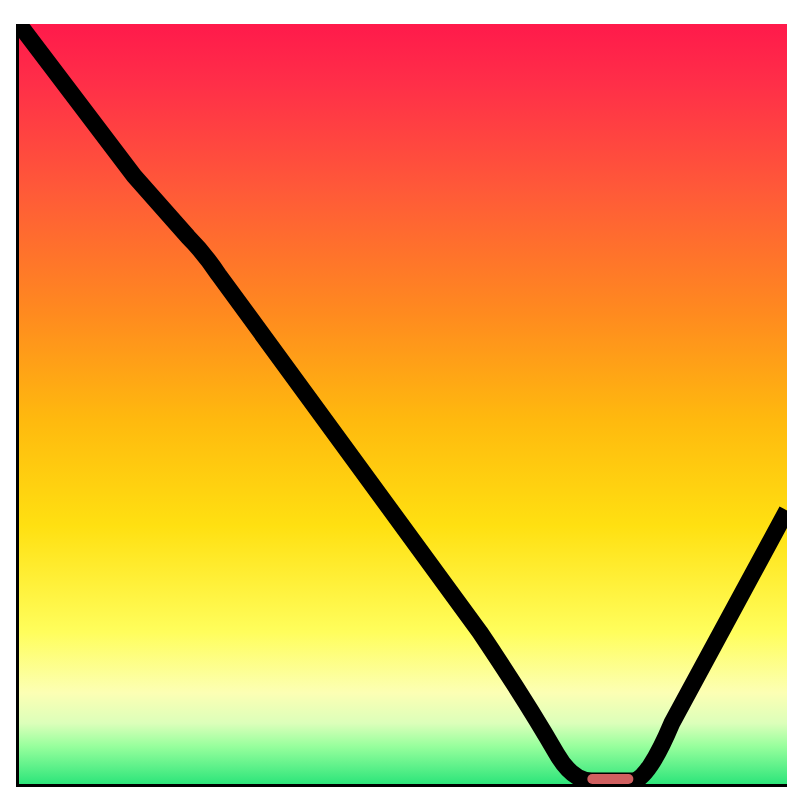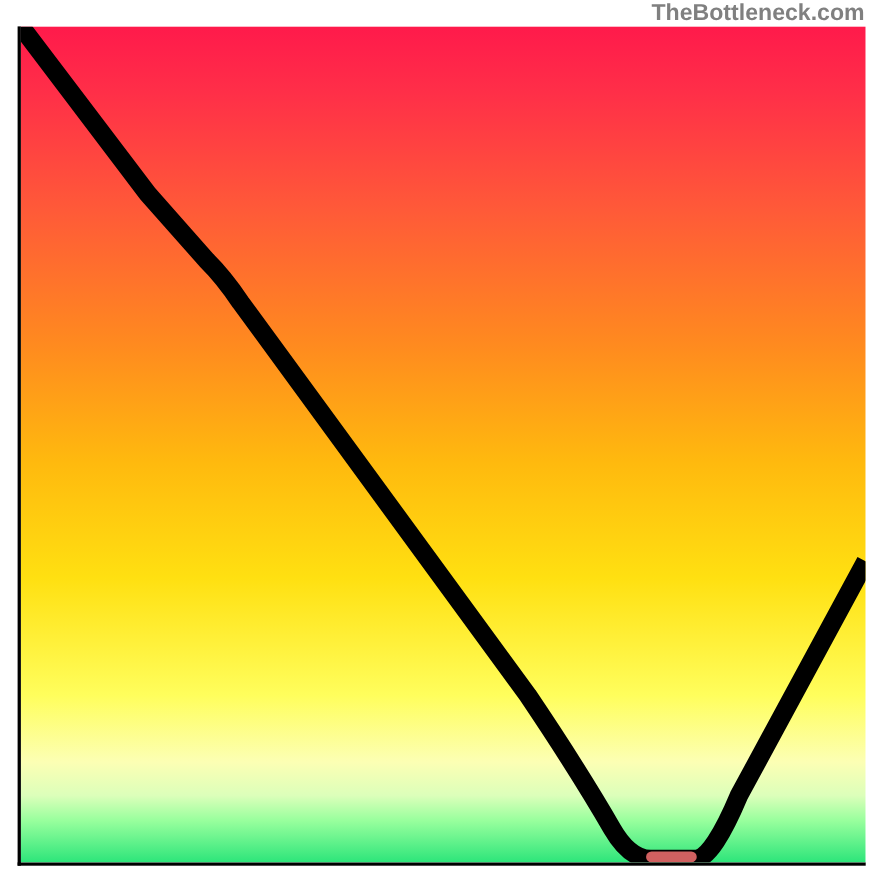--- a/index.html
+++ b/index.html
@@ -58,21 +58,20 @@
   }
   .line {
     fill: none;
     stroke: #000;
     stroke-width: 2.2;
   }
 </style>
 </head>
 <body>
 <div class="container">
-  <div class="watermark">TheBottleneck.com</div>
   <div class="plot">
     <div class="gradient"></div>
     <svg class="curve" viewBox="0 0 100 100" preserveAspectRatio="none">
       <path class="line" d="M0,0 L15,20 L22,28 Q24,30 26,33 L60,80 Q66,89 70,96 Q72,99.5 74.5,99.6 L80,99.6 Q82,99.2 85,92 L100,64"></path>
       <rect class="marker" x="74" y="98.7" width="6" height="1.3" rx="0.65" ry="0.65"></rect>
     </svg>
   </div>
 </div>
 
 </body></html>

